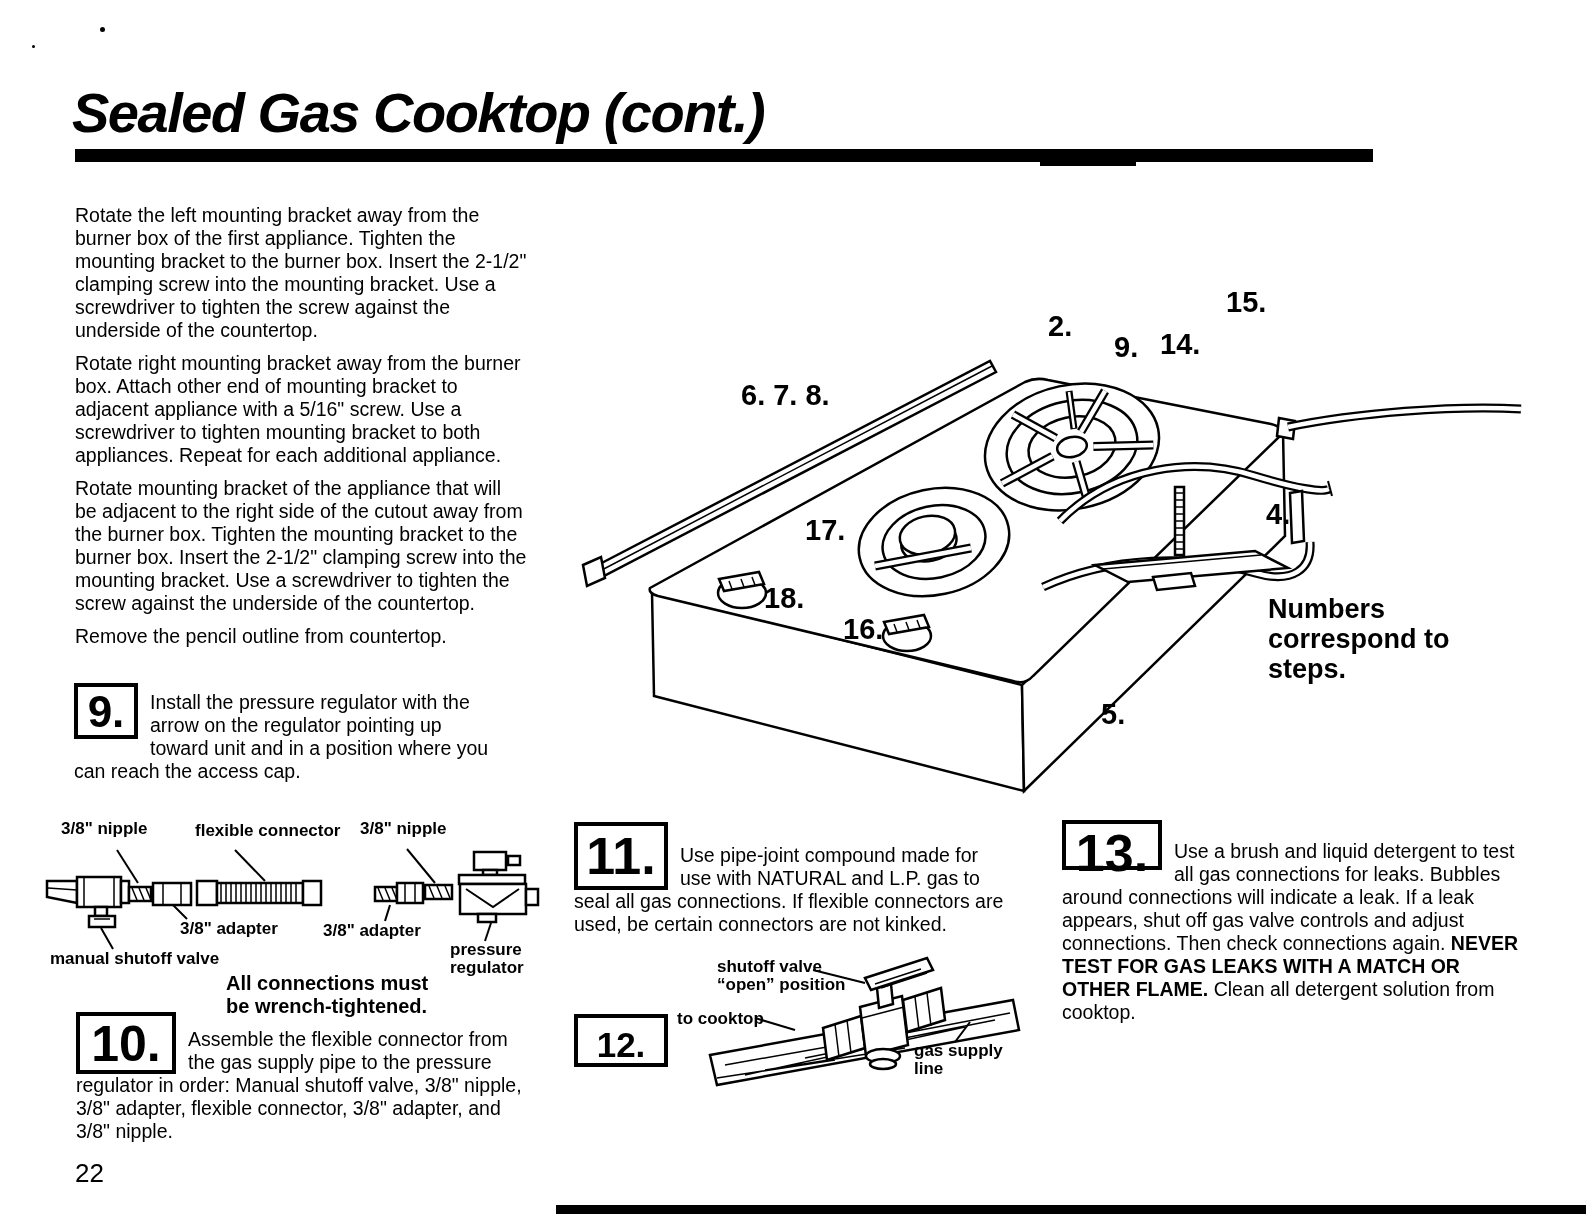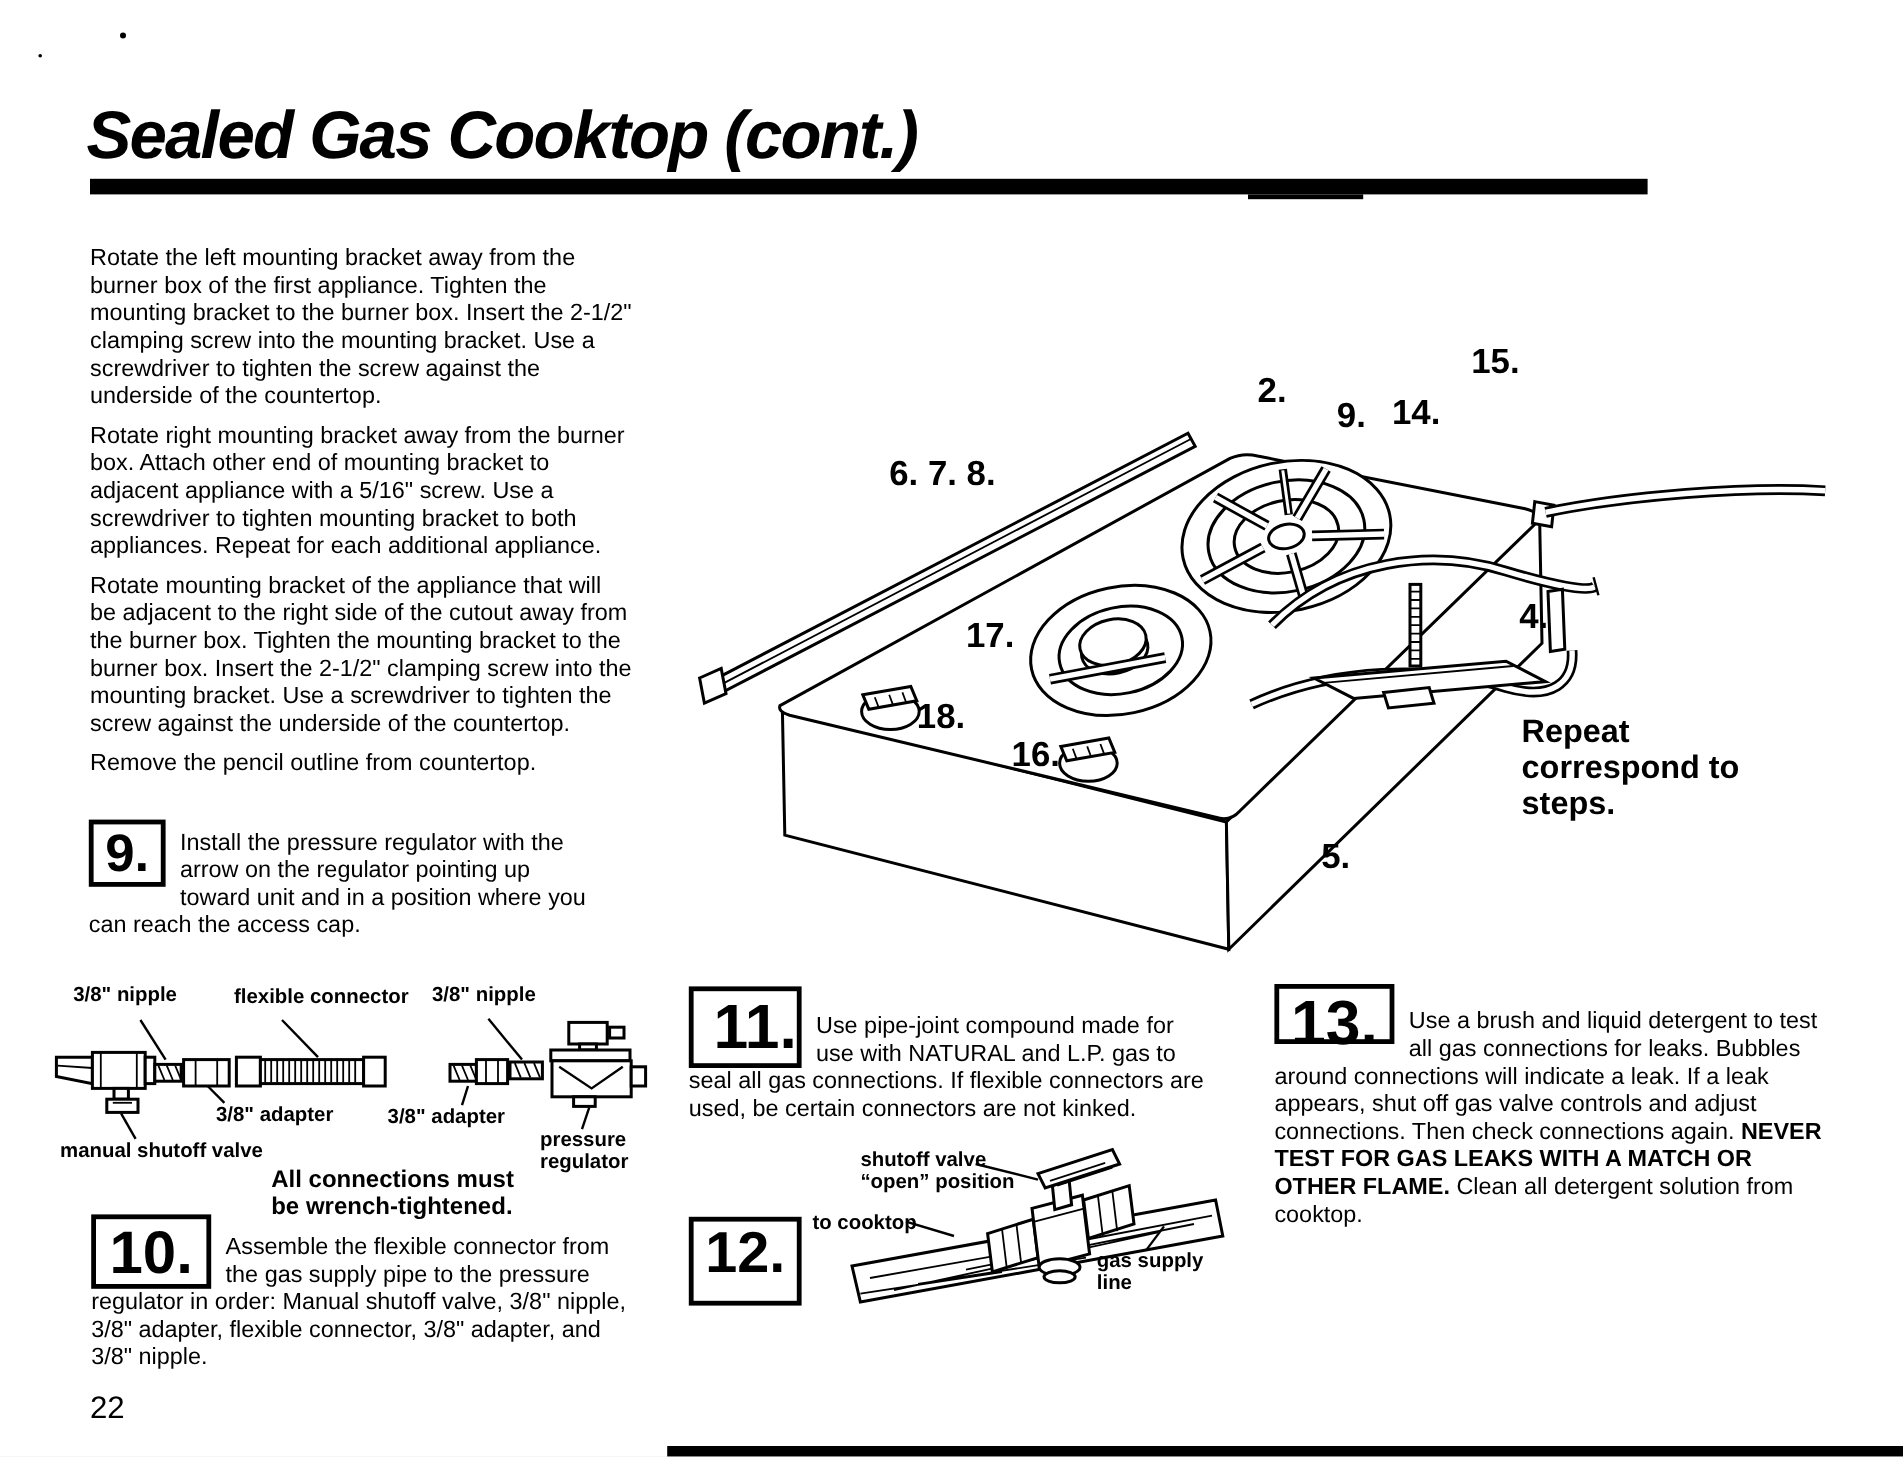--- a/index.html
+++ b/index.html
@@ -142,21 +142,21 @@
   <div class="callout" style="left:741px;top:381px;">6. 7. 8.</div>
   <div class="callout" style="left:1048px;top:312px;">2.</div>
   <div class="callout" style="left:1114px;top:333px;">9.</div>
   <div class="callout" style="left:1160px;top:330px;">14.</div>
   <div class="callout" style="left:1226px;top:288px;">15.</div>
   <div class="callout" style="left:805px;top:516px;text-align:right;">17.</div>
   <div class="callout" style="left:764px;top:584px;">18.</div>
   <div class="callout" style="left:843px;top:615px;">16.</div>
   <div class="callout" style="left:1266px;top:500px;">4.</div>
   <div class="callout" style="left:1101px;top:700px;">5.</div>
-  <div class="note-big">Repeat correspond to steps.</div>
+  <div class="note-big">Numbers correspond to steps.</div>
 
   <div class="step" style="left:74px;top:683px;width:430px;">
     <div class="numbox" style="width:64px;height:56px;font-size:44px;line-height:50px;">
       <span>9.</span>
     </div>
     <div class="stext" style="padding-top:8px;">Install the pressure regulator with the arrow on the regulator pointing up toward unit and in a position where you can reach the access cap.</div>
   </div>
 
   <svg style="left:45px;top:815px;" width="515" height="210" viewBox="0 0 515 210">
     <g>
@@ -237,21 +237,21 @@
   <div class="step" style="left:76px;top:1012px;width:452px;">
     <div class="numbox" style="width:100px;height:62px;font-size:50px;line-height:56px;">
       <span>10.</span>
     </div>
     <div class="stext" style="padding-top:16px;">Assemble the flexible connector from the gas supply pipe to the pressure regulator in order: Manual shutoff valve, 3/8" nipple, 3/8" adapter, flexible connector, 3/8" adapter, and 3/8" nipple.</div>
   </div>
 
   <div class="pagenum">22</div>
 
   <div class="step" style="left:574px;top:822px;width:432px;">
-    <div class="numbox" style="width:94px;height:68px;font-size:52px;line-height:60px;justify-content:flex-end;">
+    <div class="numbox" style="width:94px;height:68px;font-size:52px;line-height:60px;">
       <span>11.</span>
     </div>
     <div class="stext" style="padding-top:22px;">Use pipe-joint compound made for use with NATURAL and L.P. gas to seal all gas connections. If flexible connectors are used, be certain connectors are not kinked.</div>
   </div>
 
   <svg style="left:655px;top:950px;" width="400" height="145" viewBox="0 0 400 145">
     <g>
       <polygon class="ol" points="55,105 358,50 364,80 62,135"></polygon>
       <path class="thin" d="M70 115 L200 92 M90 125 L310 77 M110 120 L250 98 M150 108 L340 70 M62 128 L180 110 M240 85 L355 63"></path>
     </g>
@@ -278,21 +278,21 @@
   <div class="lbl" style="left:717px;top:958px;">
     <div>shutoff valve</div>
     <div>“open” position</div>
   </div>
   <div class="lbl" style="left:677px;top:1010px;">to cooktop</div>
   <div class="lbl" style="left:914px;top:1042px;">
     <div>gas supply</div>
     <div>line</div>
   </div>
 
-  <div class="numbox" style="position:absolute;left:574px;top:1014px;width:94px;height:74px;font-size:48px;line-height:54px;float:none;text-align:center;">
+  <div class="numbox" style="position:absolute;left:574px;top:1014px;width:94px;height:53px;font-size:35px;line-height:54px;float:none;text-align:center;">
     <span>12.</span>
   </div>
 
   <div class="step" style="left:1062px;top:820px;width:460px;">
     <div class="numbox" style="width:100px;height:50px;font-size:52px;line-height:58px;">
       <span>13.</span>
     </div>
     <div class="stext" style="padding-top:20px;"><span>Use a brush and liquid detergent to test all gas connections for leaks. Bubbles around connections will indicate a leak. If a leak appears, shut off gas valve controls and adjust connections. Then check connections again. </span><span style="font-weight:bold;">NEVER TEST FOR GAS LEAKS WITH A MATCH OR OTHER FLAME.</span><span> Clean all detergent solution from cooktop.</span></div>
   </div>
 

